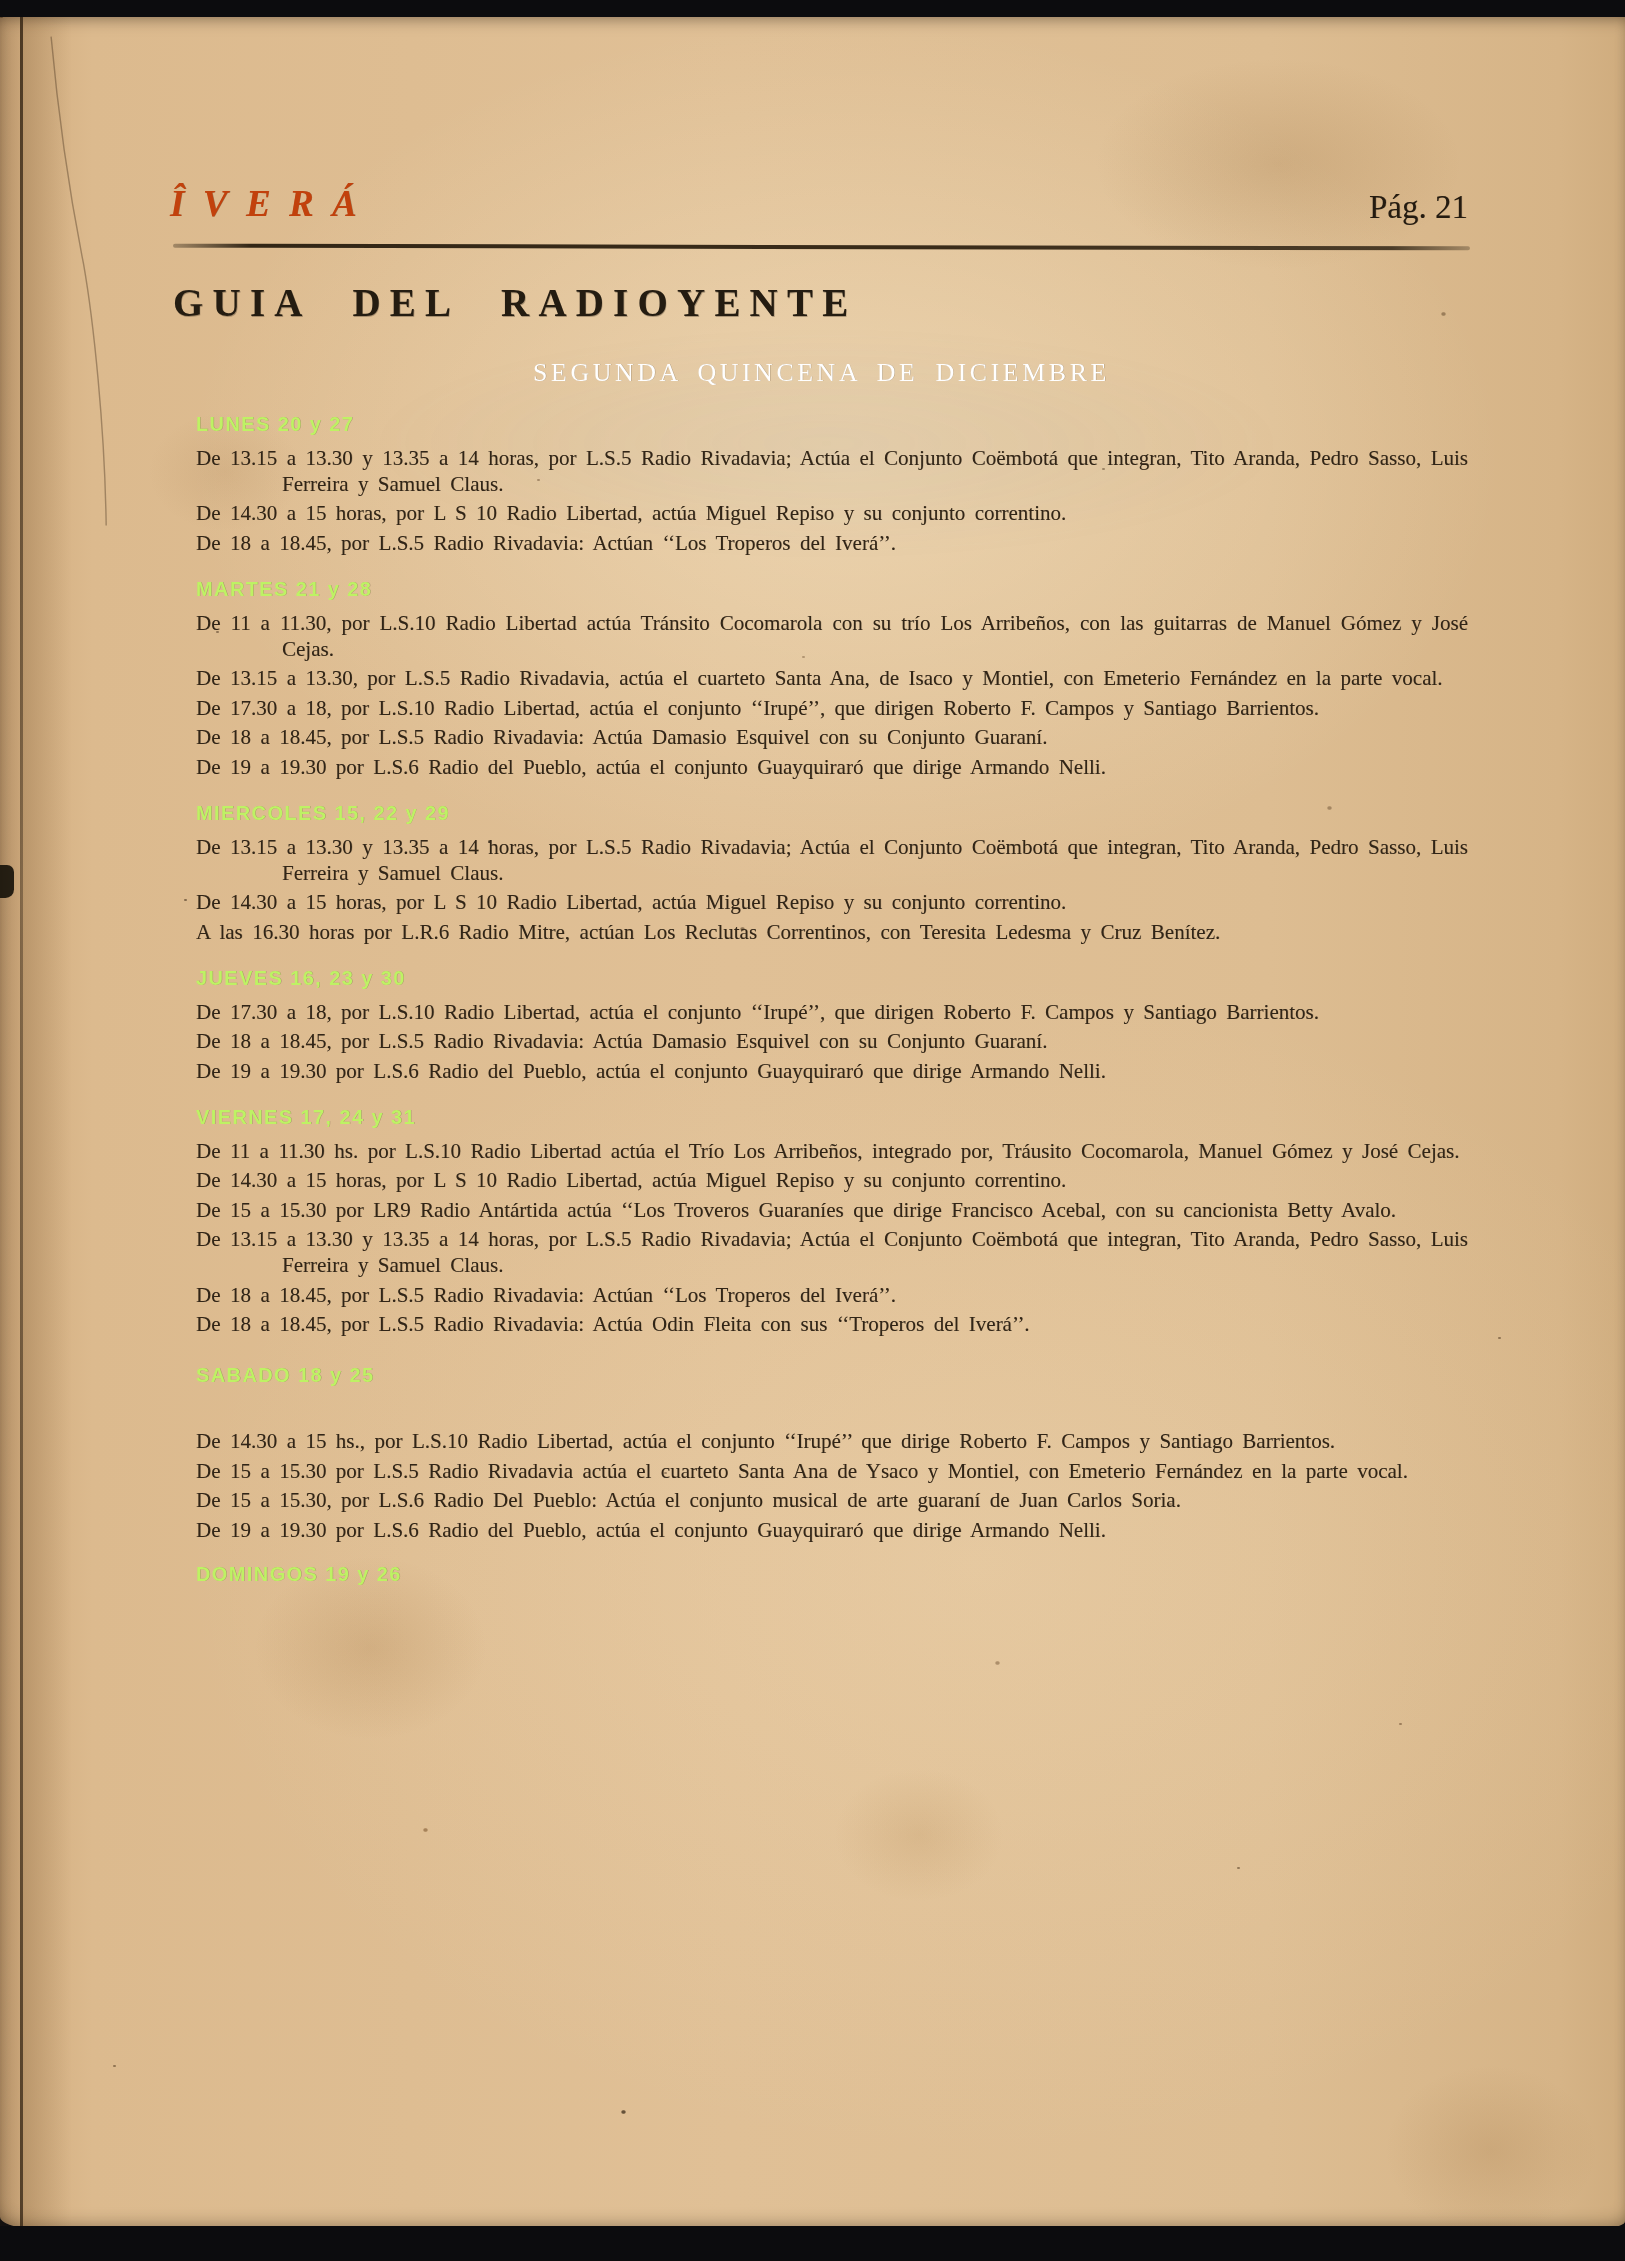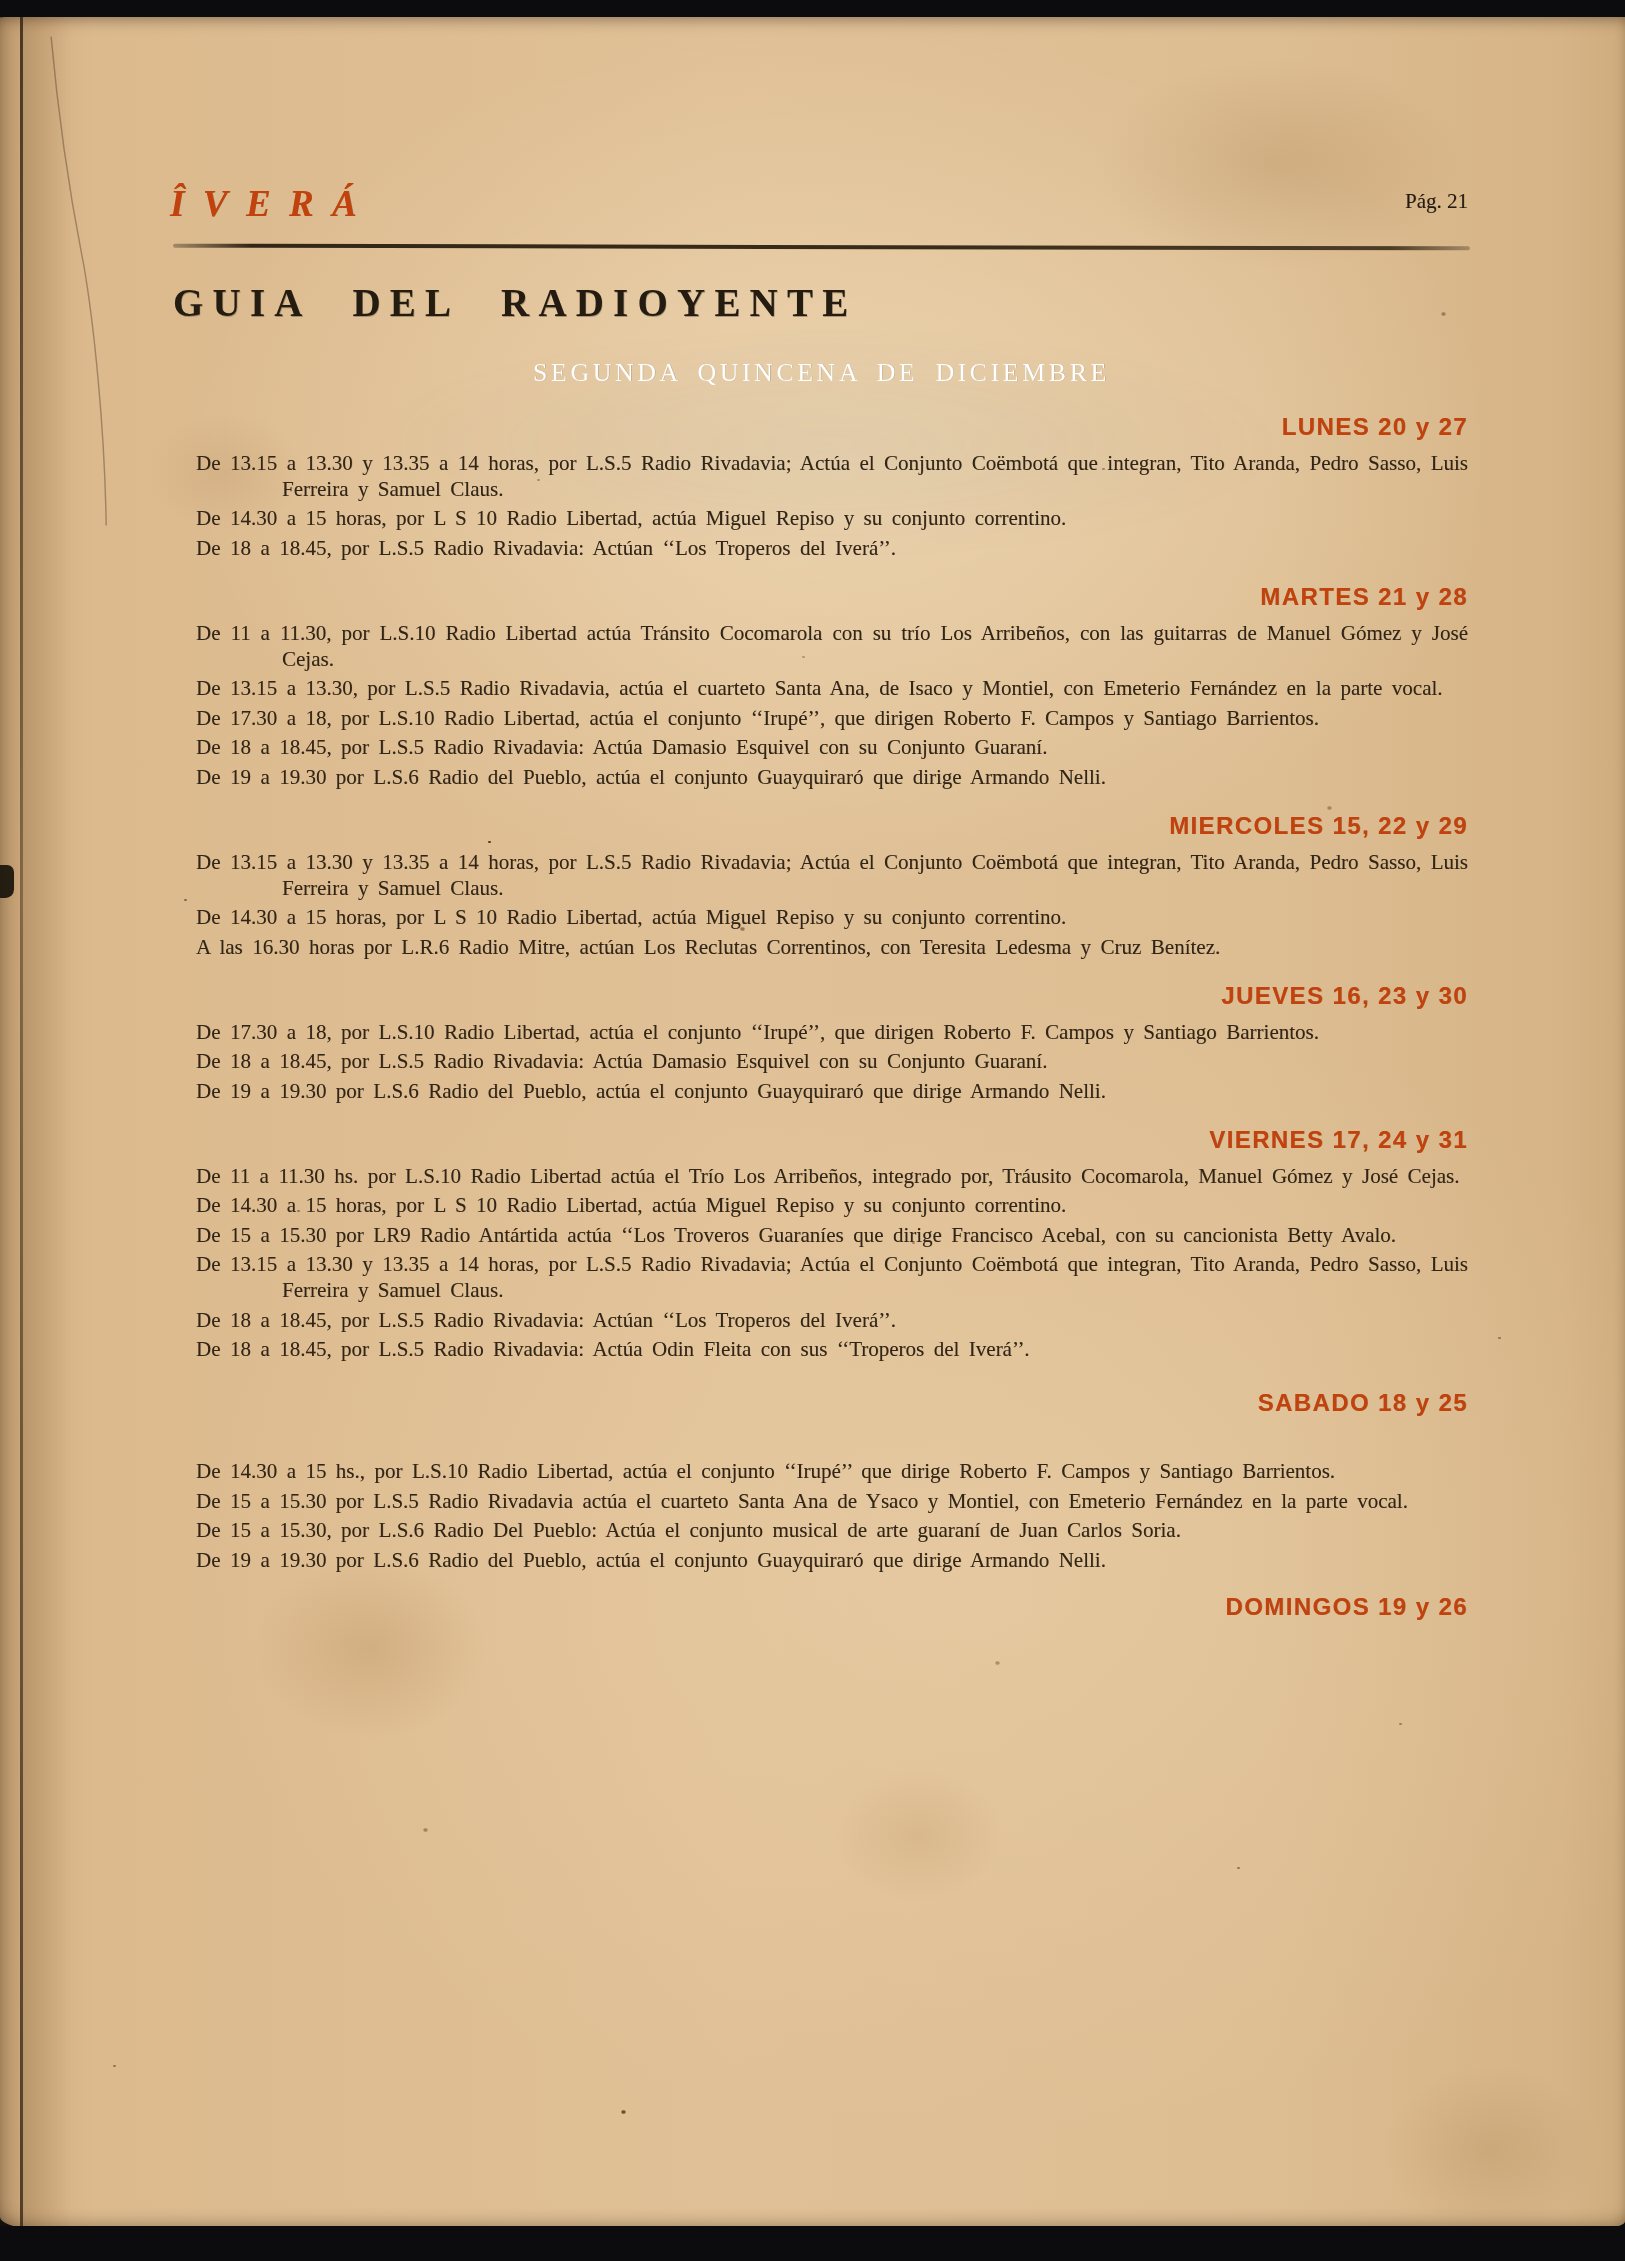--- a/index.html
+++ b/index.html
@@ -50,21 +50,21 @@
   
   .strip-top{position:absolute;left:0;top:0;width:1625px;height:17px;background:#0c0c0e;}
   .strip-bottom{position:absolute;left:0;top:2226px;width:1625px;height:35px;background:#0c0c0e;}
   
   .masthead{
     position:absolute;left:170px;top:182px;
     font-style:italic;font-weight:bold;font-size:37px;letter-spacing:18.4px;
     color:#c2410c;text-shadow:0.4px 0.4px 0 rgba(43,32,19,.35);
   }
   .pageno{
-    position:absolute;right:157px;top:189px;font-size:21px;color:#241b10;
+    position:absolute;right:157px;top:189px;font-size:33px;color:#241b10;
     text-shadow:0.4px 0.4px 0 rgba(36,27,16,.3);
   }
   .rule{
     position:absolute;left:173px;top:245px;width:1297px;height:3.5px;
     background:linear-gradient(90deg,#32261656,#322616 6%,#3a2c1a 60%,#322616d9 94%,#32261650);
     border-radius:2.1px;transform:rotate(.12deg);
   }
   
   .title{
     position:absolute;left:173px;top:280px;width:1297px;text-align:left;
@@ -72,23 +72,23 @@
     text-shadow:0.6px 0.6px 0 rgba(36,28,17,.3);
   }
   .subtitle{
     position:absolute;left:173px;top:358px;width:1297px;text-align:center;
     font-size:26px;letter-spacing:3.5px;word-spacing:7px;color:#ffffff;
     text-shadow:0.4px 0.4px 0 rgba(43,33,19,.28);
   }
   
   .column{position:absolute;left:196px;top:413px;width:1272px;color:#312517;}
   .day-heading{
-    margin:22.6px 0 8.5px;text-align:right;
+    margin:22.6px 0 8.5px;text-align:left;
     font-family:"Liberation Sans", sans-serif;font-weight:700;
-    font-size:24px;letter-spacing:1.4px;color:#c2410c;
+    font-size:20px;letter-spacing:1.4px;color:#bef264;
     text-shadow:0.4px 0.4px 0 rgba(36,28,18,.3);
   }
   .day-section:first-child .day-heading{margin-top:0;}
   .day-section:nth-child(6) .day-heading{margin-top:27px;margin-bottom:41px;}  
   .day-section:nth-child(7) .day-heading{margin-top:20px;margin-bottom:40px;}  
   .item{
     margin:0 0 3.5px;padding-left:86px;text-indent:-86px;
     font-size:21px;line-height:26px;text-align:justify;
     word-spacing:4.2px;
     text-shadow:0.4px 0.4px 0 rgba(49,37,23,.28);

